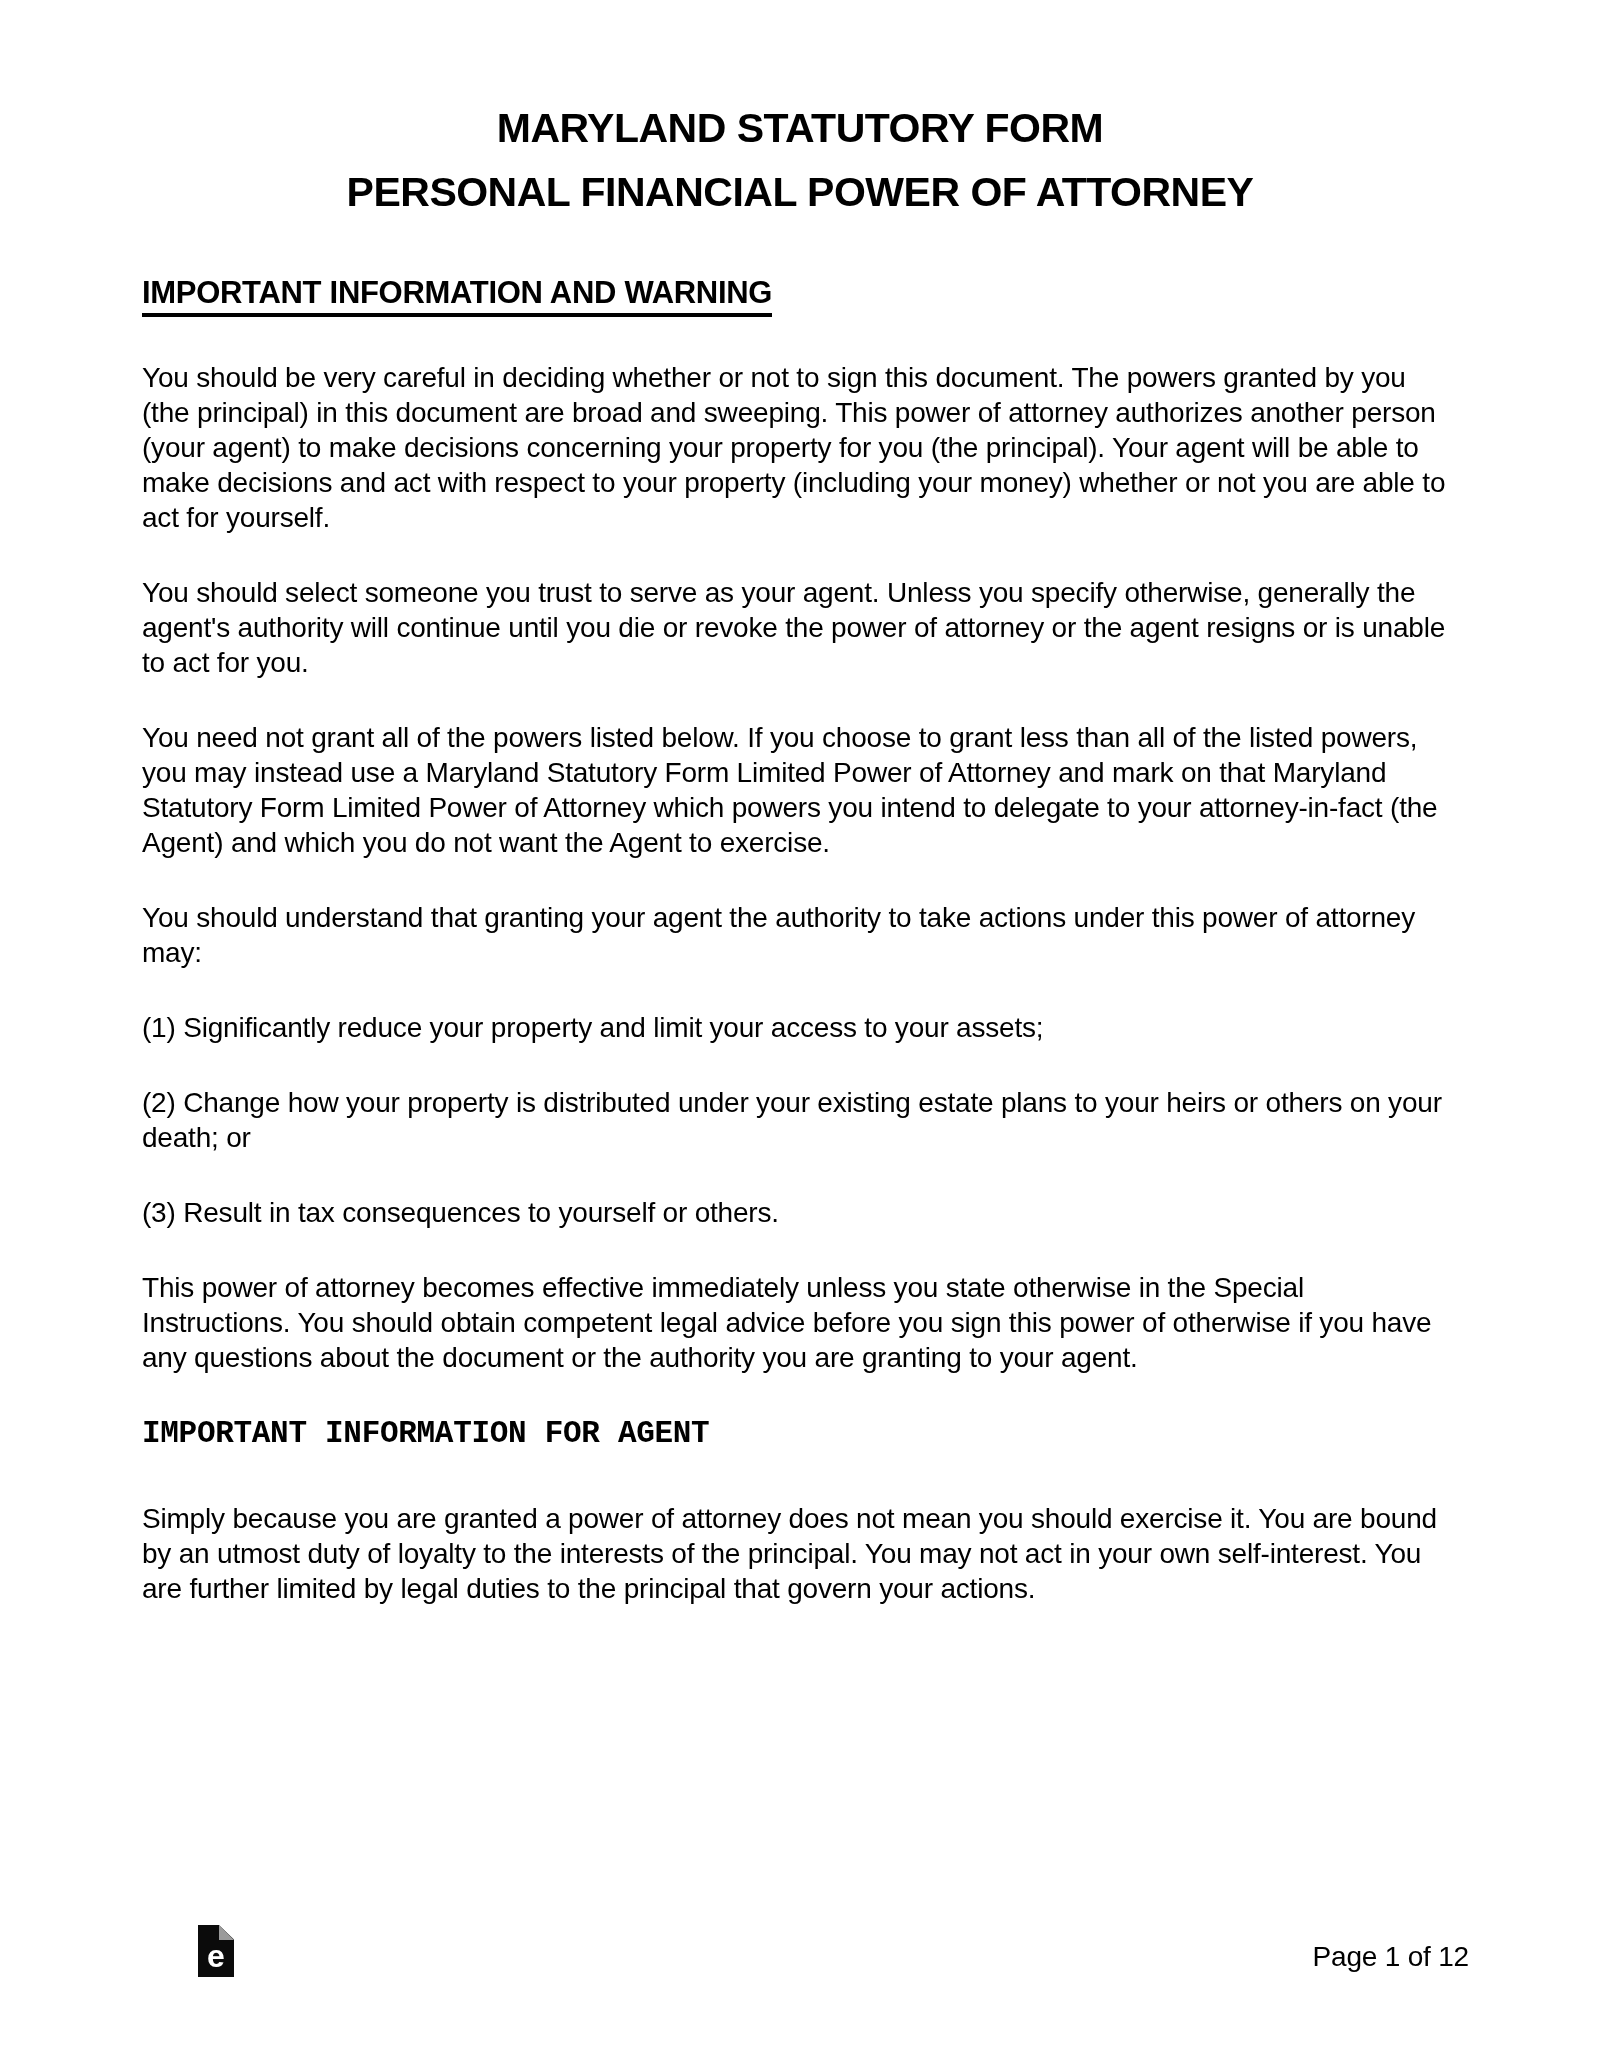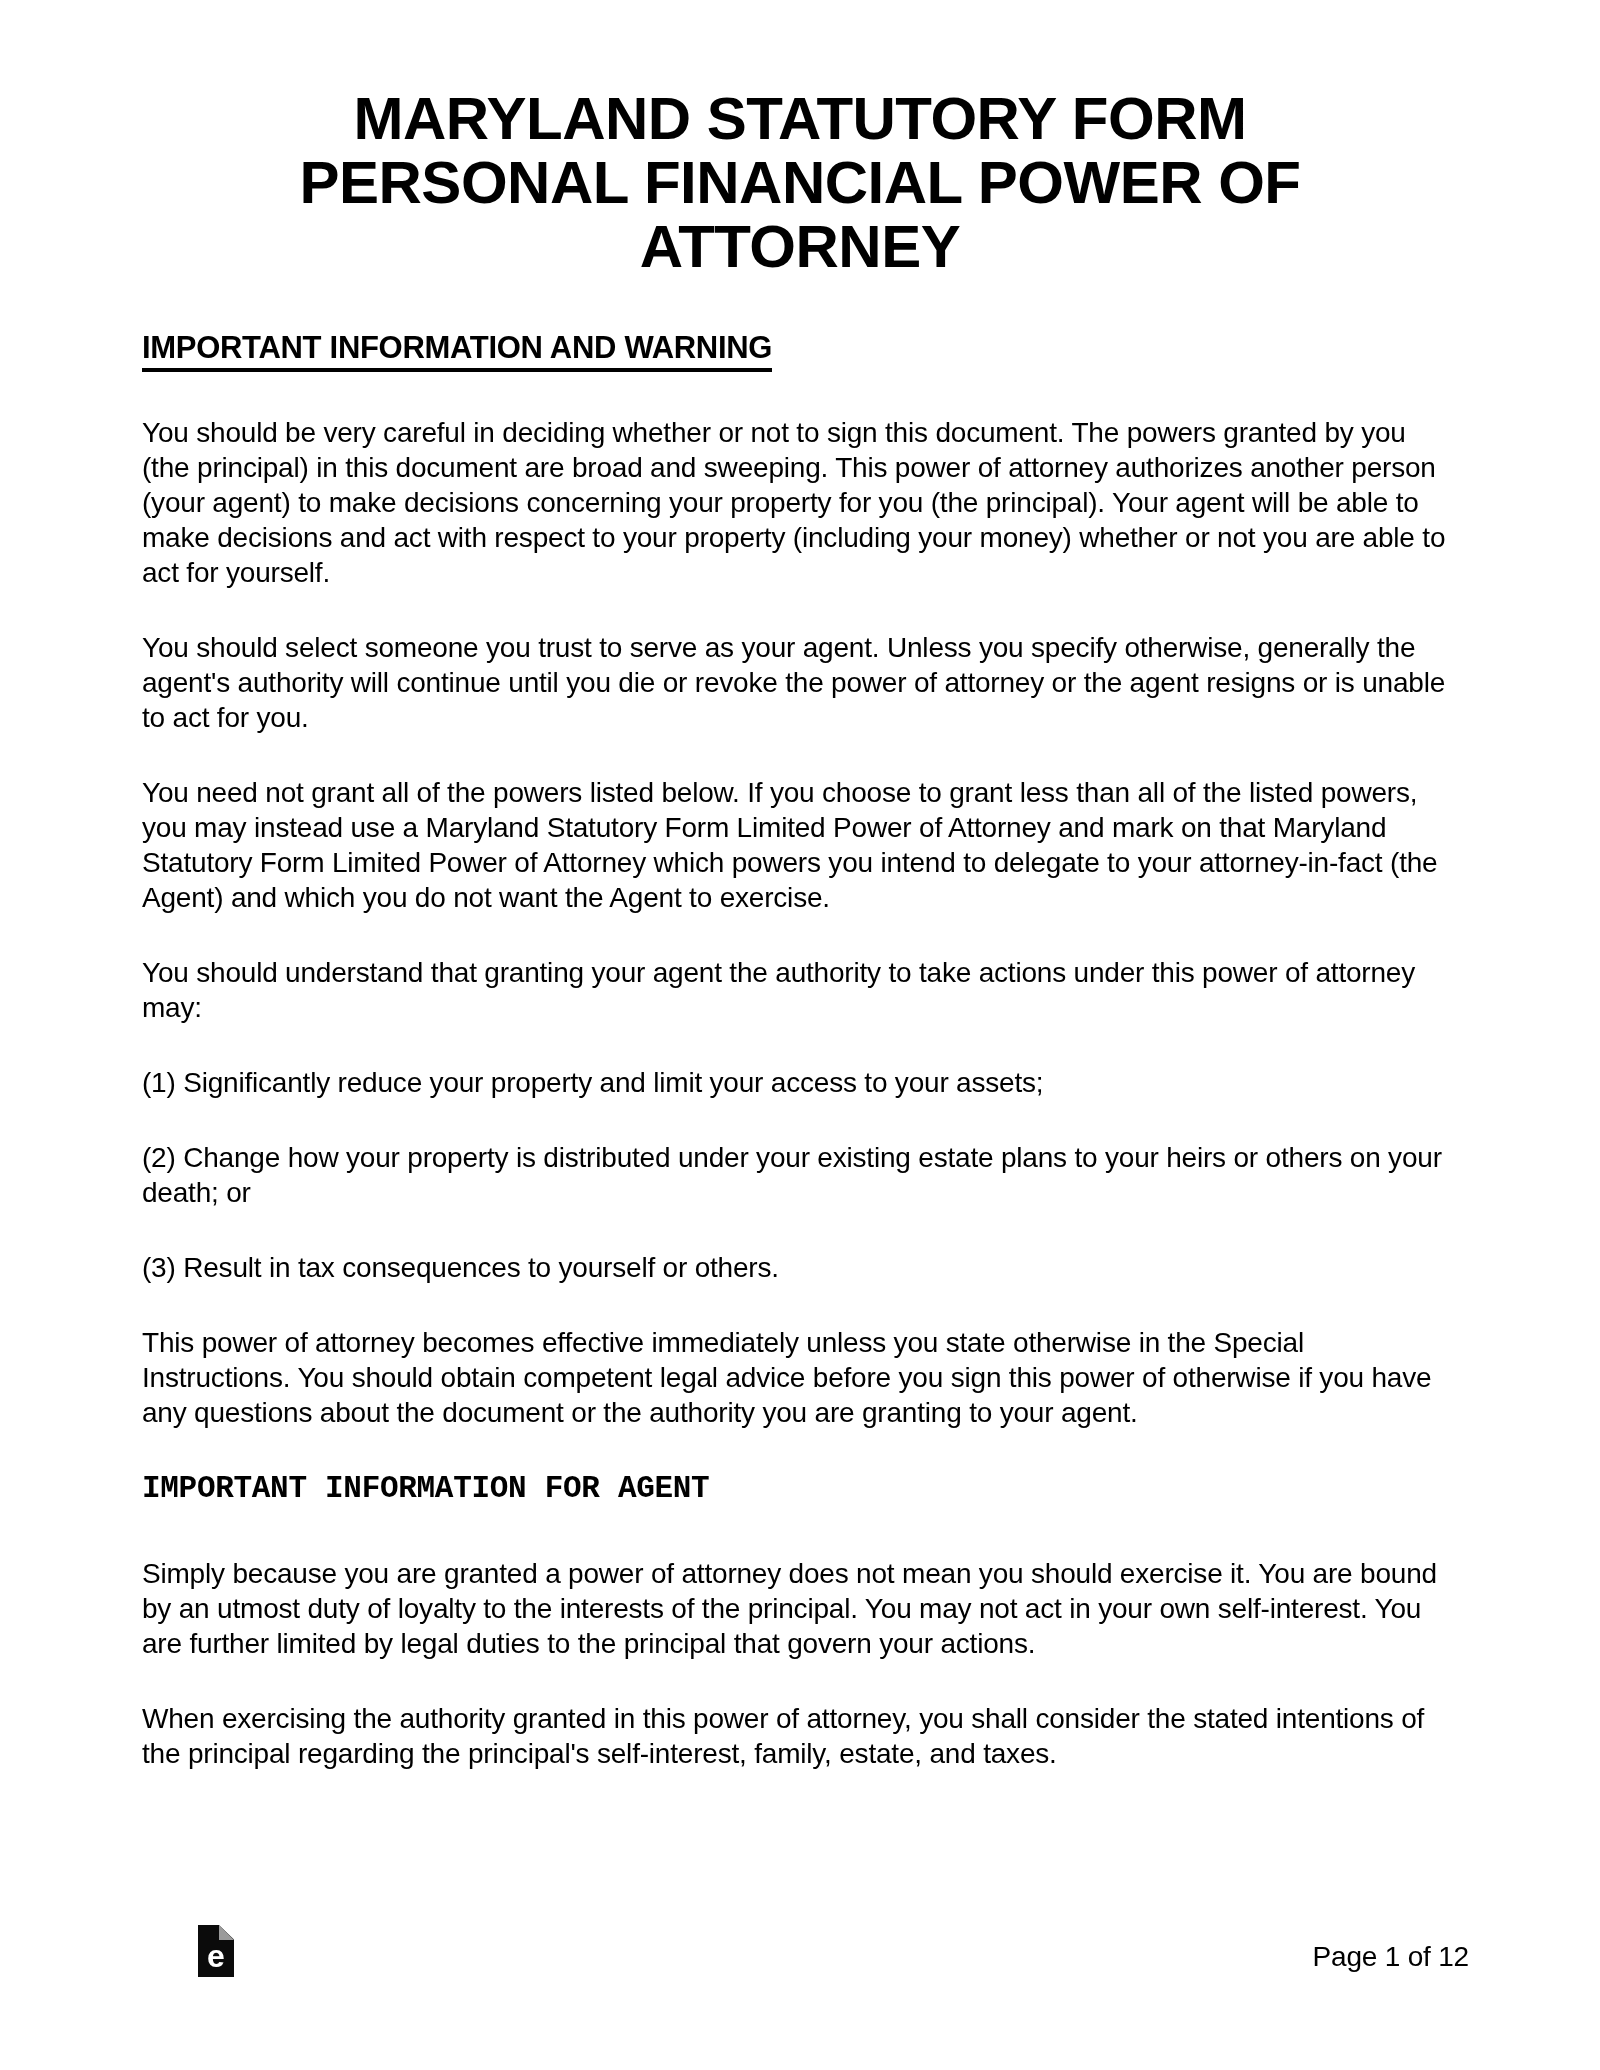--- a/index.html
+++ b/index.html
@@ -15,24 +15,24 @@
     color: #000000;
     font-family: "Liberation Sans", "DejaVu Sans", sans-serif;
     overflow: hidden;
   }
   .content {
     padding: 84px 142px 0 142px;
   }
   .doc-title {
     text-align: center;
     font-weight: bold;
-    font-size: 60px;
+    font-size: 41px;
     line-height: 64px;
     letter-spacing: -0.5px;
-    margin: 3px 0 50px 0;
+    margin: 12px 0 50px 0;
   }
   .section-heading {
     text-align: left;
     font-weight: bold;
     font-size: 31px;
     line-height: 38px;
     margin: 0 0 48px 0;
     letter-spacing: -0.3px;
   }
   .section-heading .underline {
@@ -119,21 +119,20 @@
     <p class="body-par">(1) Significantly reduce your property and limit your access to your assets;</p>
     <p class="body-par">(2) Change how your property is distributed under your existing estate plans to your heirs or others on your death; or</p>
     <p class="body-par">(3) Result in tax consequences to yourself or others.</p>
     <p class="body-par">This power of attorney becomes effective immediately unless you state otherwise in the Special Instructions. You should obtain competent legal advice before you sign this power of otherwise if you have any questions about the document or the authority you are granting to your agent.</p>
 
     <h2 class="section-heading heading-agent">
       <span>IMPORTANT INFORMATION FOR AGENT</span>
     </h2>
 
     <p class="body-par">Simply because you are granted a power of attorney does not mean you should exercise it. You are bound by an utmost duty of loyalty to the interests of the principal. You may not act in your own self-interest. You are further limited by legal duties to the principal that govern your actions.</p>
-    <p class="body-par">When exercising the authority granted in this power of attorney, you shall consider the stated intentions of the principal regarding the principal's self-interest, family, estate, and taxes.</p>
 
   </div>
 
   <div class="footer-logo">
     <div class="logo-sheet"></div>
     <div class="logo-fold"></div>
     <div class="logo-letter">e</div>
   </div>
 
   <div class="footer-page-number">Page 1 of 12</div>

